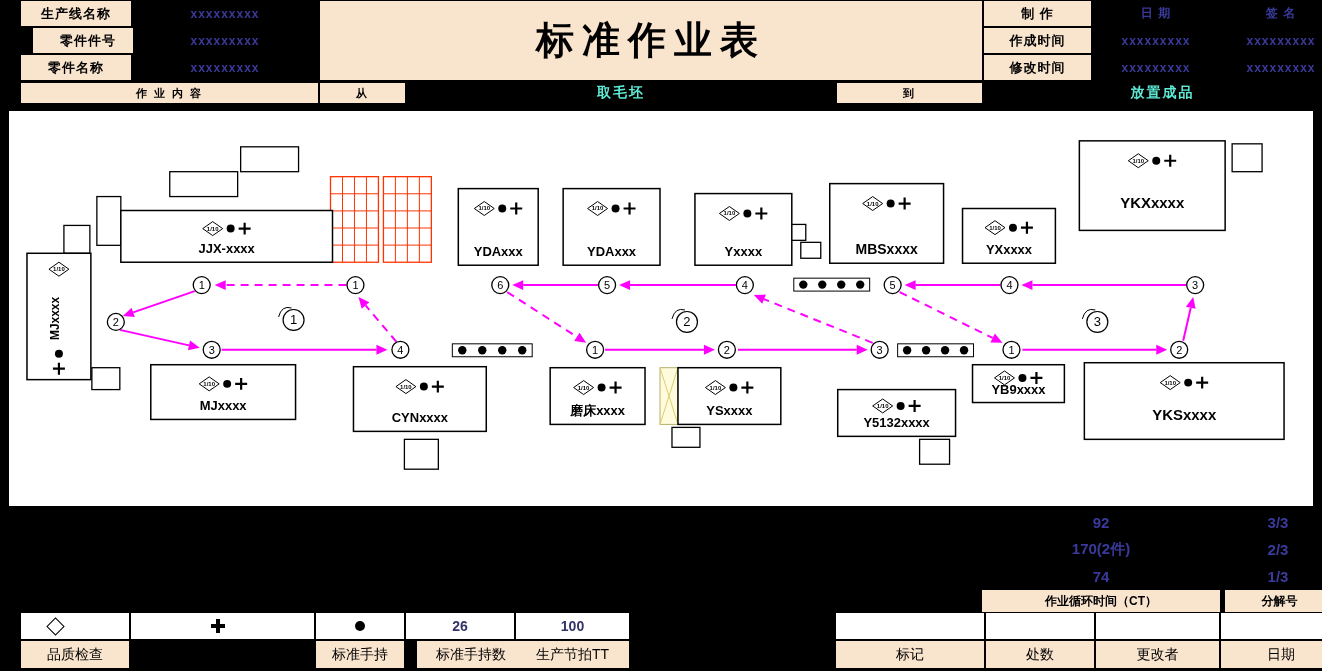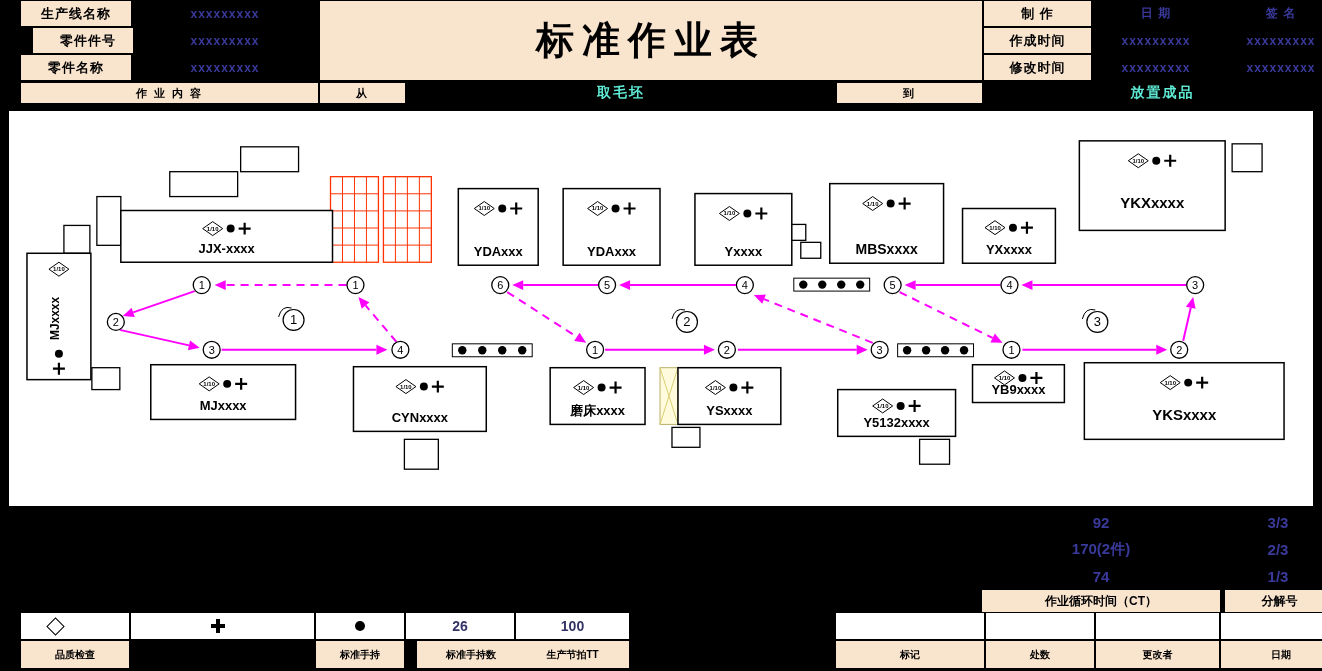--- a/index.html
+++ b/index.html
@@ -9,21 +9,21 @@
   .peach{background:#F9E4CE;color:#000;}
   .dark{background:#000;color:#3A3A9C;}
   .white{background:#FFFFFF;}
   .lbl{font-size:13px;font-weight:bold;letter-spacing:1px;}
   .val{font-size:12px;font-weight:bold;color:#3A3A9C;letter-spacing:1px;}
   .title{font-size:38px;font-weight:bold;letter-spacing:8px;}
   .clabel{font-size:11px;font-weight:bold;letter-spacing:2px;}
   .bluecell{font-size:14px;font-weight:bold;color:#5eead4;letter-spacing:2px;}
   .sumnum{font-size:15px;font-weight:bold;color:#3A3A9C;}
   .sumlabel{font-size:12px;font-weight:bold;}
-  .legendlabel{font-size:10px;font-weight:bold;}
+  .legendlabel{font-size:14px;font-weight:normal;}
   .legendnum{font-size:14px;font-weight:bold;color:#333366;}
   .diagram{position:absolute;left:8px;top:110px;width:1306px;height:397px;background:#fff;border:1px solid #000;box-sizing:border-box;}
   .diagram svg{position:absolute;left:0;top:0;width:100%;height:100%;}
   #diagram-svg text{font-family:"Liberation Sans", sans-serif;}
   .sym-diamond{width:11px;height:11px;border:1.6px solid #000;transform:rotate(45deg);background:#fff;}
   .sym-plus{position:relative;width:14px;height:14px;}
   .sym-plus::before{content:"";position:absolute;left:5.3px;top:0;width:3.4px;height:14px;background:#000;}
   .sym-plus::after{content:"";position:absolute;top:5.3px;left:0;height:3.4px;width:14px;background:#000;}
   .sym-dot{width:10px;height:10px;border-radius:50%;background:#000;}
   .jstart{justify-content:flex-start;}

